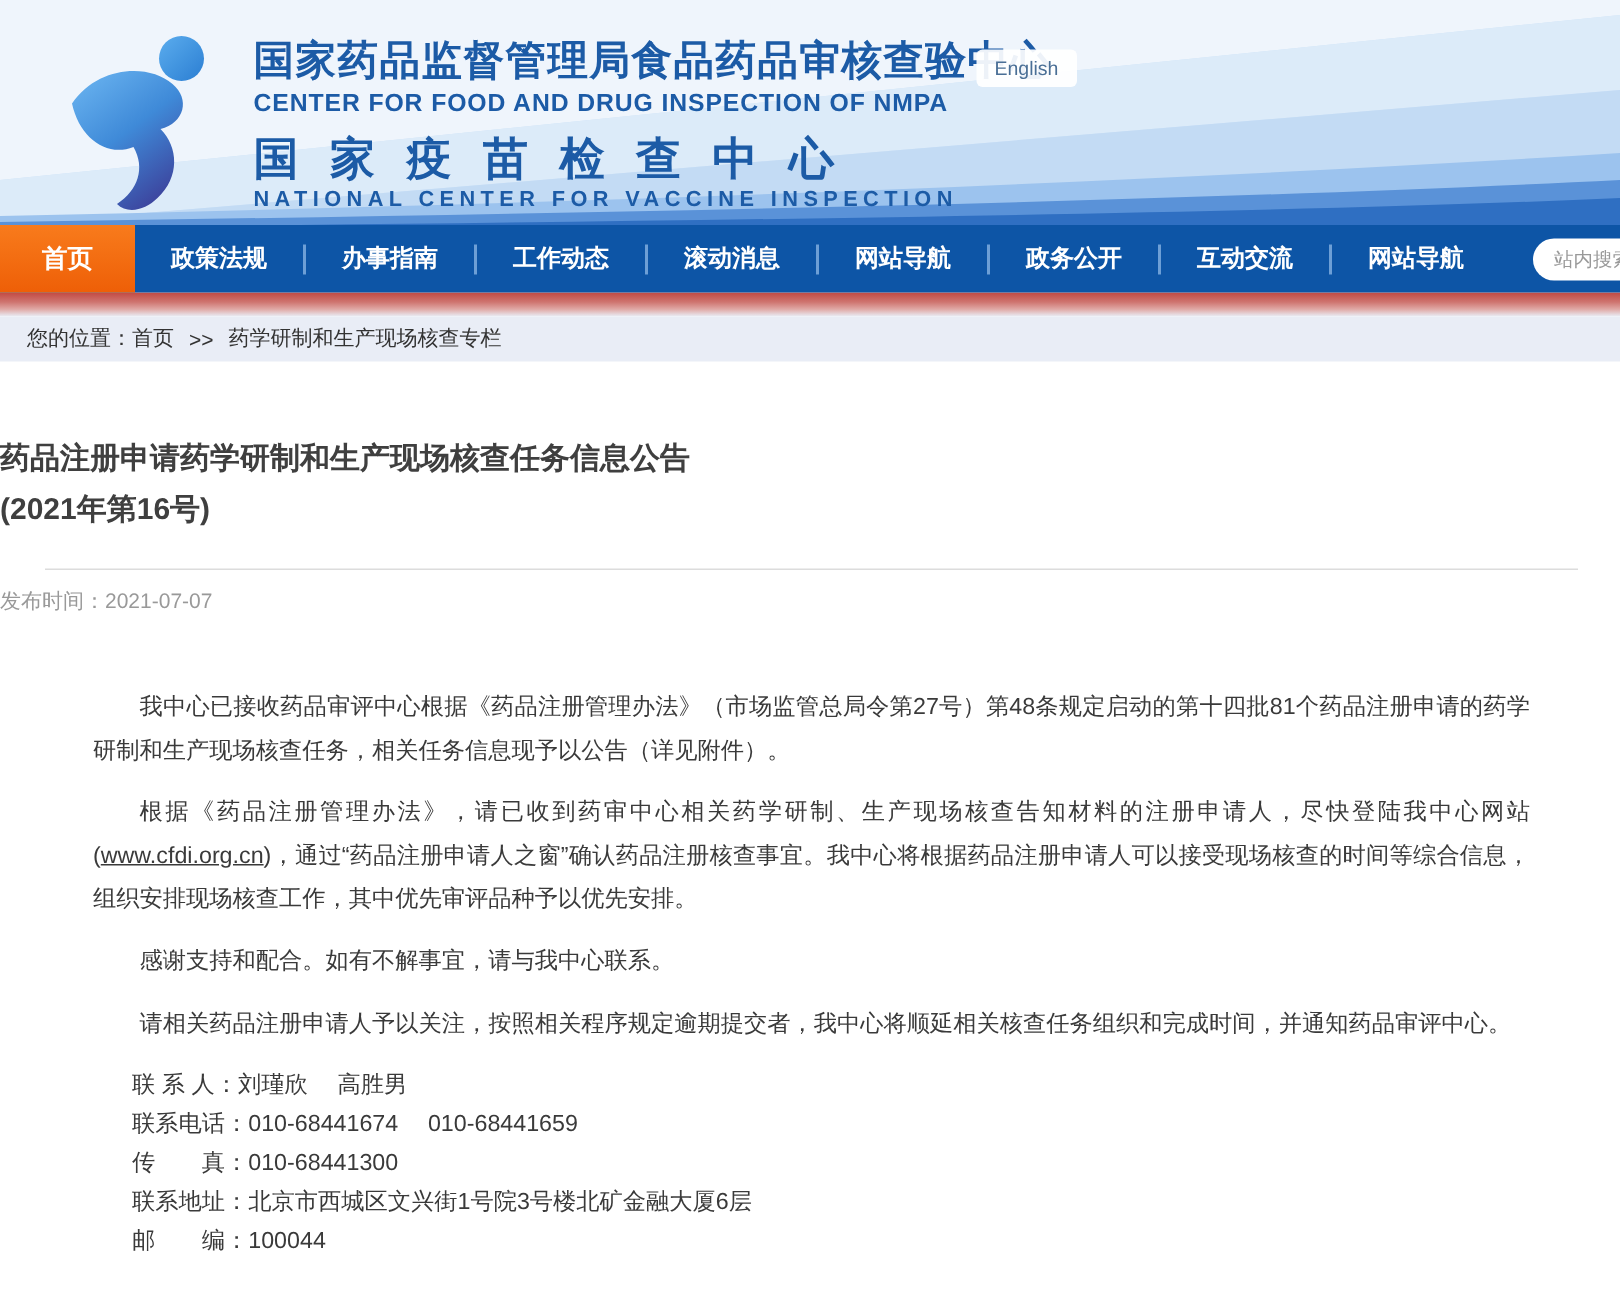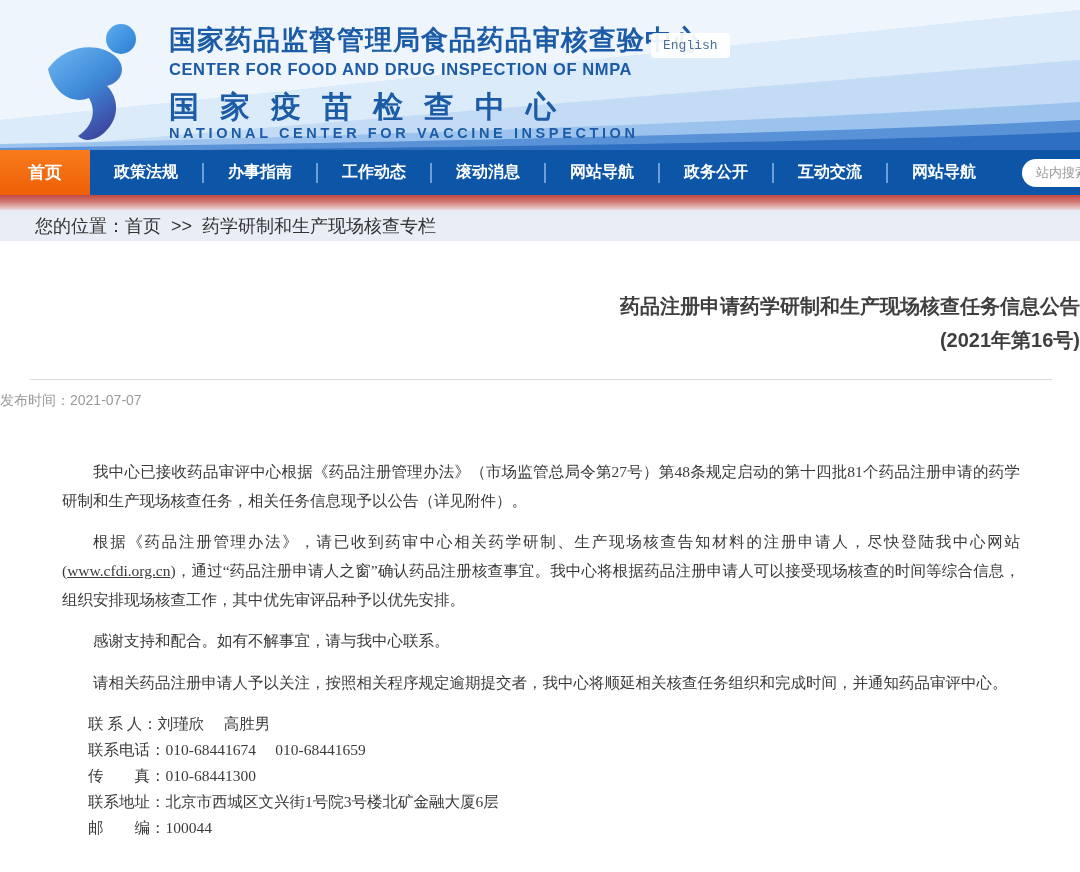--- a/index.html
+++ b/index.html
@@ -43,21 +43,20 @@
     font-size: 14.5px; font-weight: bold; color: #1c5ba6;
     letter-spacing: 3.6px; margin-top: 3px;
   }
   .english-btn {
     position: absolute; z-index: 3;
     left: 651px; top: 33px;
     background: rgba(255,255,255,0.92);
     color: #4a6f96; font-size: 13px;
     padding: 5px 12px; border-radius: 4px;
     cursor: pointer;
-    font-family: Liberation Mono, monospace;
   }
 
   
   .nav {
     position: relative;
     width: 1080px; height: 45px;
     background: #0d55a6;
     display: flex; align-items: center;
   }
   .nav-home {
@@ -88,44 +87,44 @@
   .red-strip {
     width: 1080px; height: 16px;
     background: linear-gradient(180deg, #c24a43 0%, #cf7570 40%, #e0a9a6 70%, #e9edf6 100%);
   }
 
   
   .breadcrumb {
     width: 1080px; height: 30px;
     background: #e9edf6;
     display: flex; align-items: center;
-    padding-left: 35px;
-    font-size: 18px; color: #333;
+    padding-left: 18px;
+    font-size: 14px; color: #333;
   }
   .breadcrumb a { color: #333; text-decoration: none; cursor: pointer; }
   .breadcrumb .crumb-sep { margin: 0 10px; color: #333; }
 
   
   .article { background: #fff; }
   .article-title {
-    text-align: right;
+    text-align: left;
     font-size: 20px; font-weight: bold; color: #3f3f3f;
     margin-top: 48px; line-height: 1.7;
   }
   .article-rule {
     border: none; border-top: 1px solid #dcdcdc;
     margin: 22px 28px 0 30px;
   }
   .publish-date {
     text-align: left; margin: 12px 30px 0 0;
     font-size: 14px; color: #999;
   }
   .article-body {
     padding: 48px 60px 0 62px;
-    font-family: Liberation Serif, serif;
+    font-family: Liberation Sans, sans-serif;
     font-size: 15.5px; color: #3a3a3a; line-height: 1.85;
   }
   .article-body p { text-indent: 2em; margin-bottom: 13px; text-align: justify; }
   .article-body a.body-link { color: #3a3a3a; text-decoration: underline; cursor: pointer; }
   .contact { margin-left: 26px; }
   .contact div { line-height: 26px; font-size: 15.5px; color: #3a3a3a; }
 </style>
 </head>
 <body>
 

